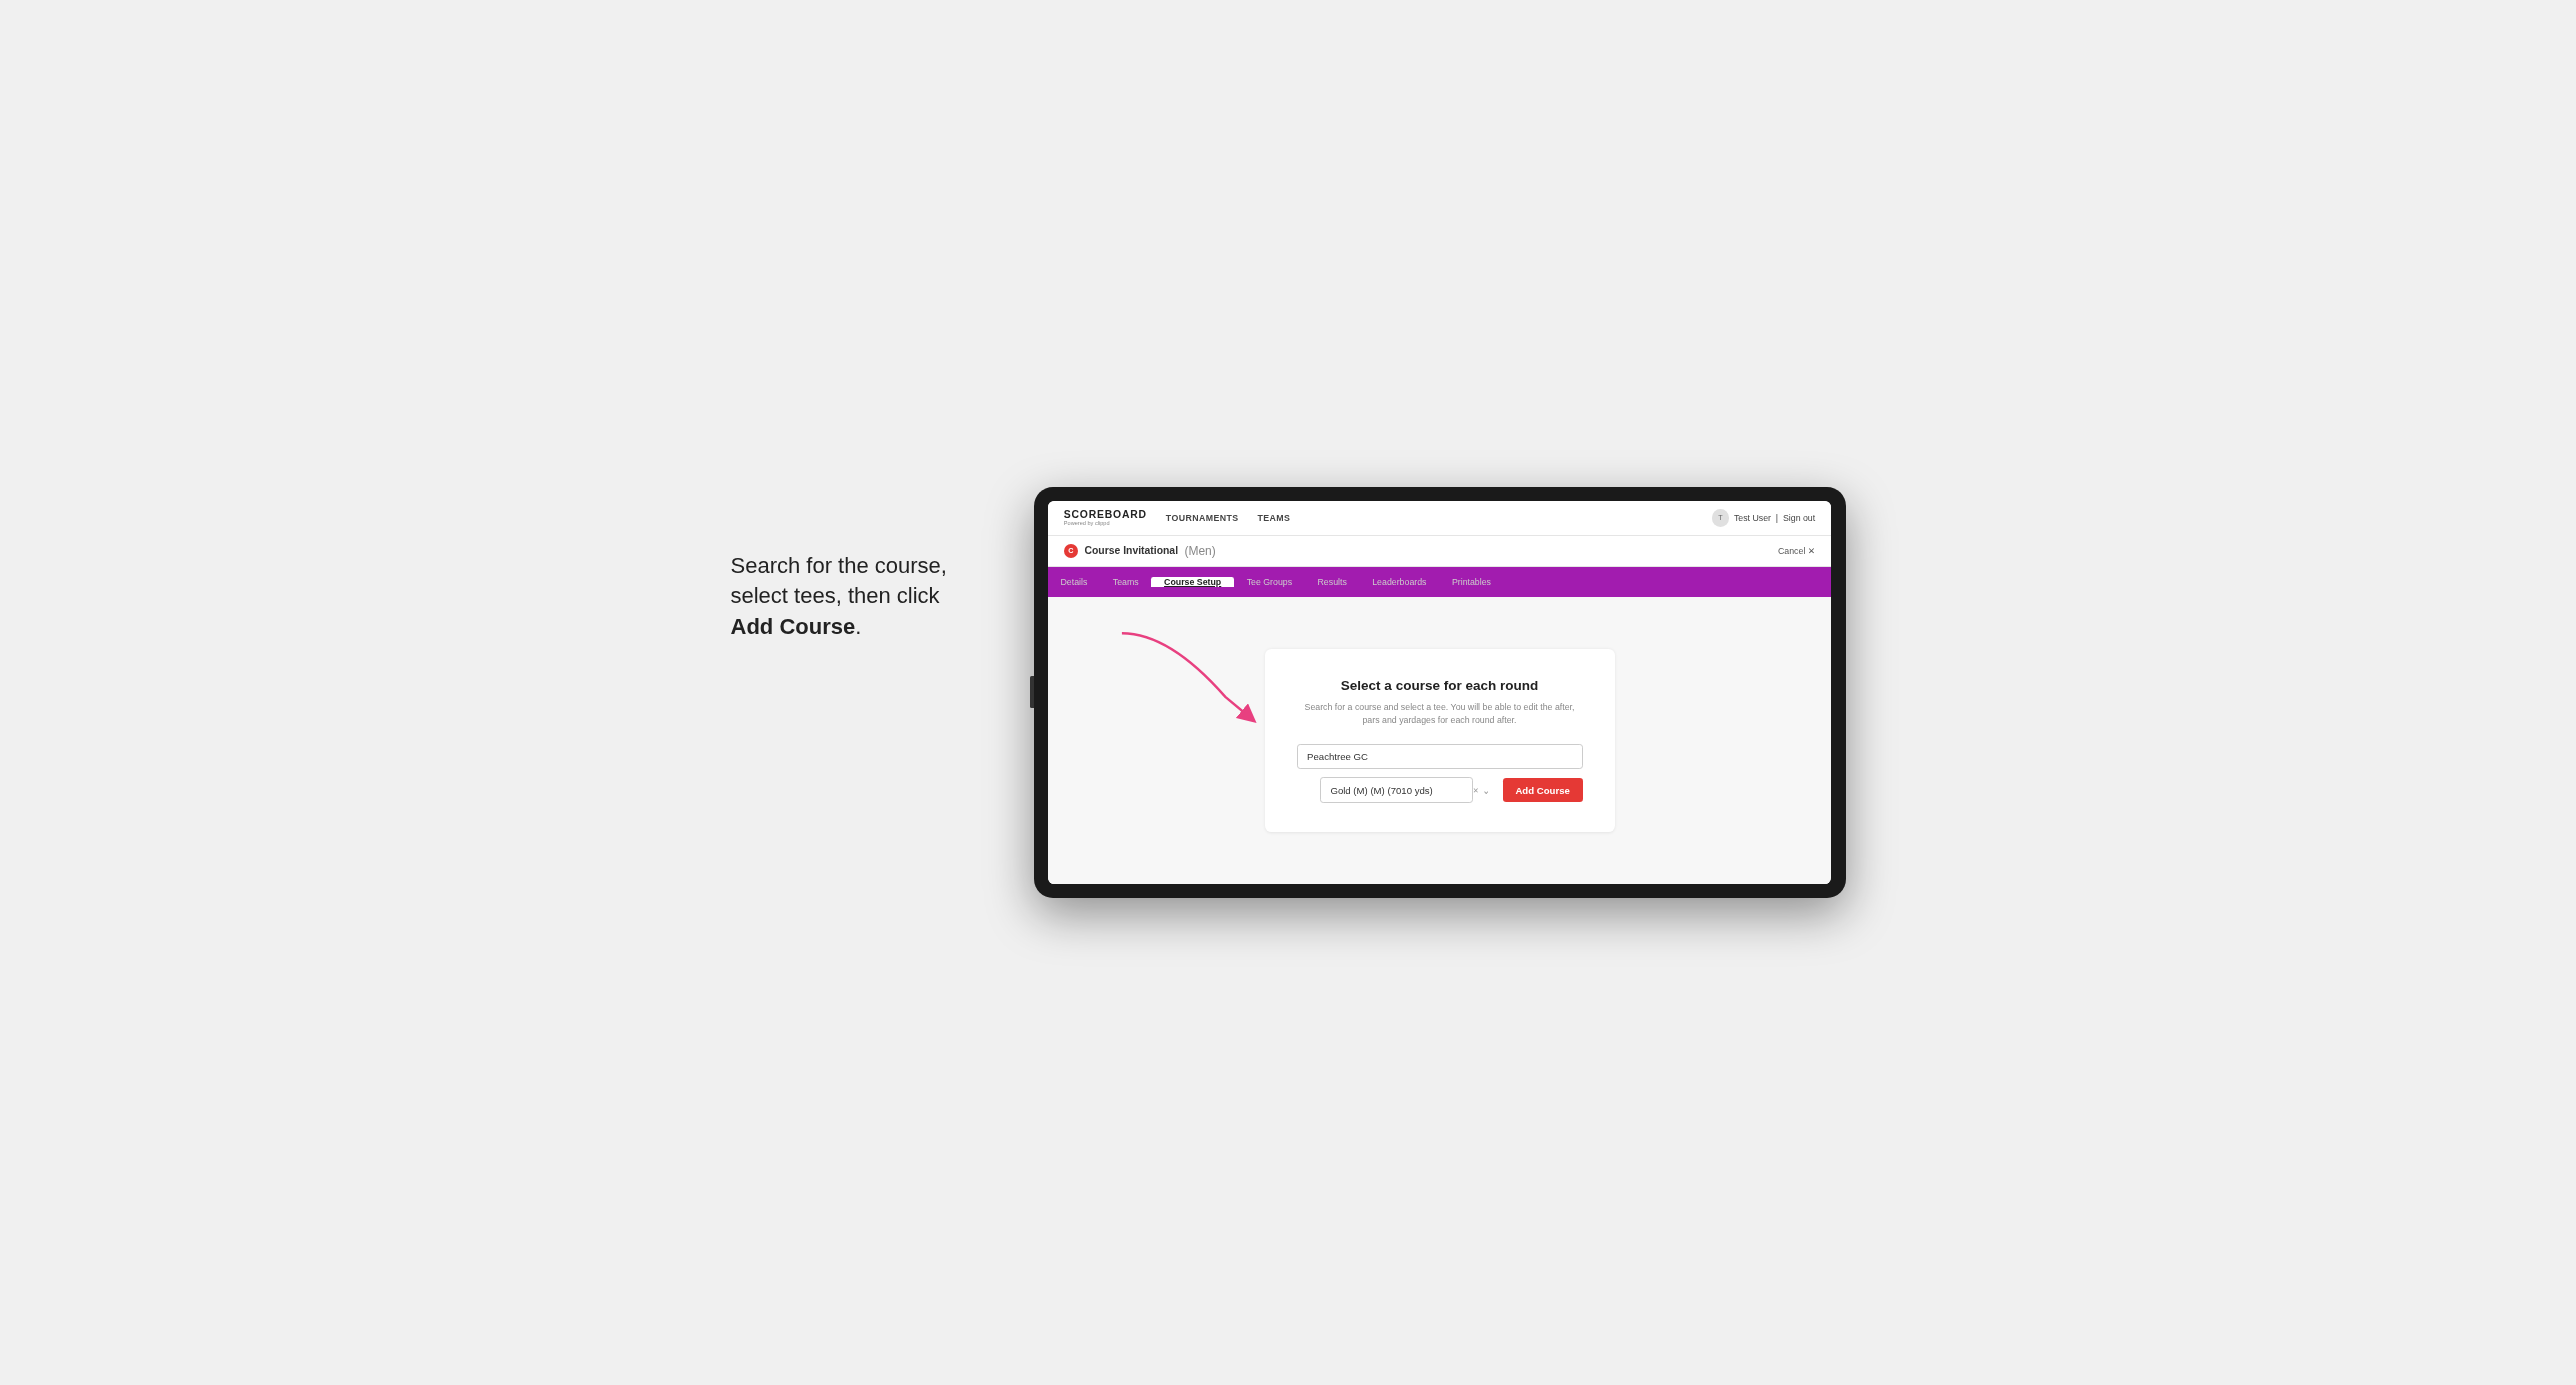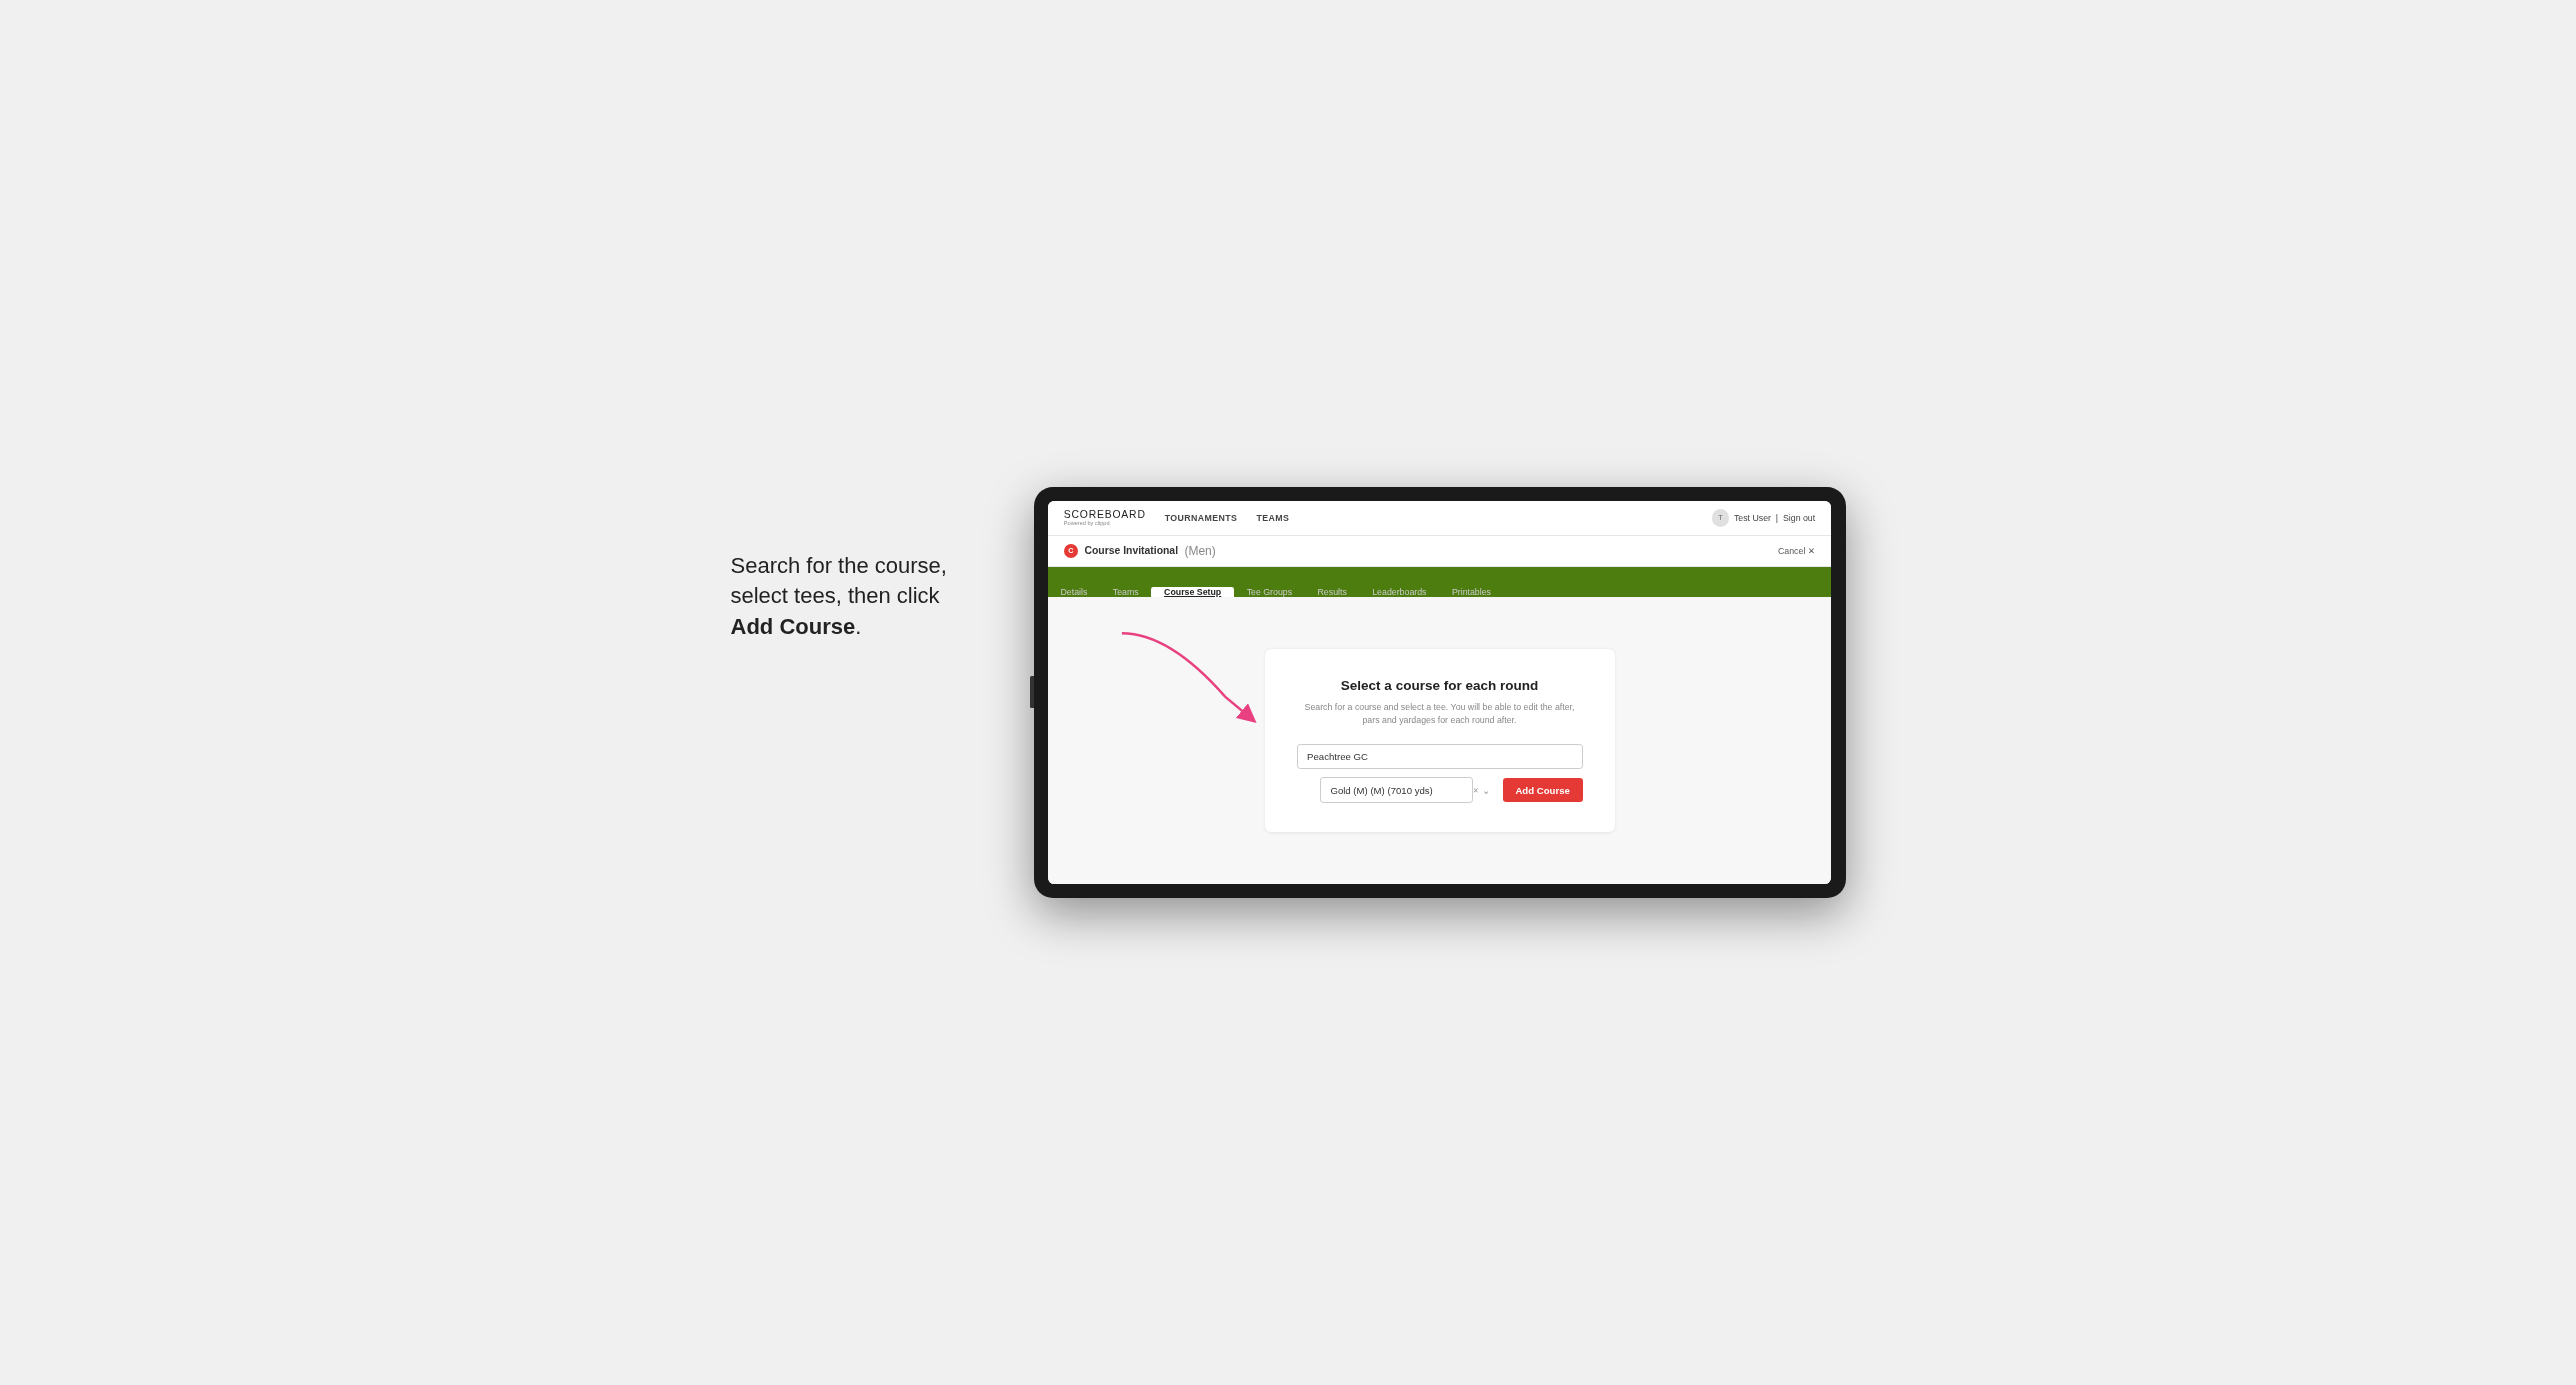--- a/index.html
+++ b/index.html
@@ -79,21 +79,21 @@
     }
 
     .brand-logo {
       display: flex;
       flex-direction: column;
       line-height: 1.1;
     }
 
     .brand-name {
       font-size: 10.4px;
-      font-weight: 400;
+      font-weight: 700;
       letter-spacing: 0.8px;
       color: #222;
       text-transform: uppercase;
     }
 
     .brand-sub {
       font-size: 5.6px;
       color: #888;
     }
 
@@ -185,23 +185,23 @@
     }
 
     .cancel-btn {
       font-size: 8.8px;
       color: #555;
       cursor: pointer;
     }
 
     
     .tab-nav {
-      background: #4d7c0f;
-      display: flex;
-      align-items: flex-end;
+      background: #a21caf;
+      display: flex;
+      align-items: center;
       height: 30px;
     }
 
     .tab-item {
       padding: 0 12.7px;
       display: flex;
       align-items: center;
       font-size: 8.8px;
       color: #ccc;
       cursor: pointer;

